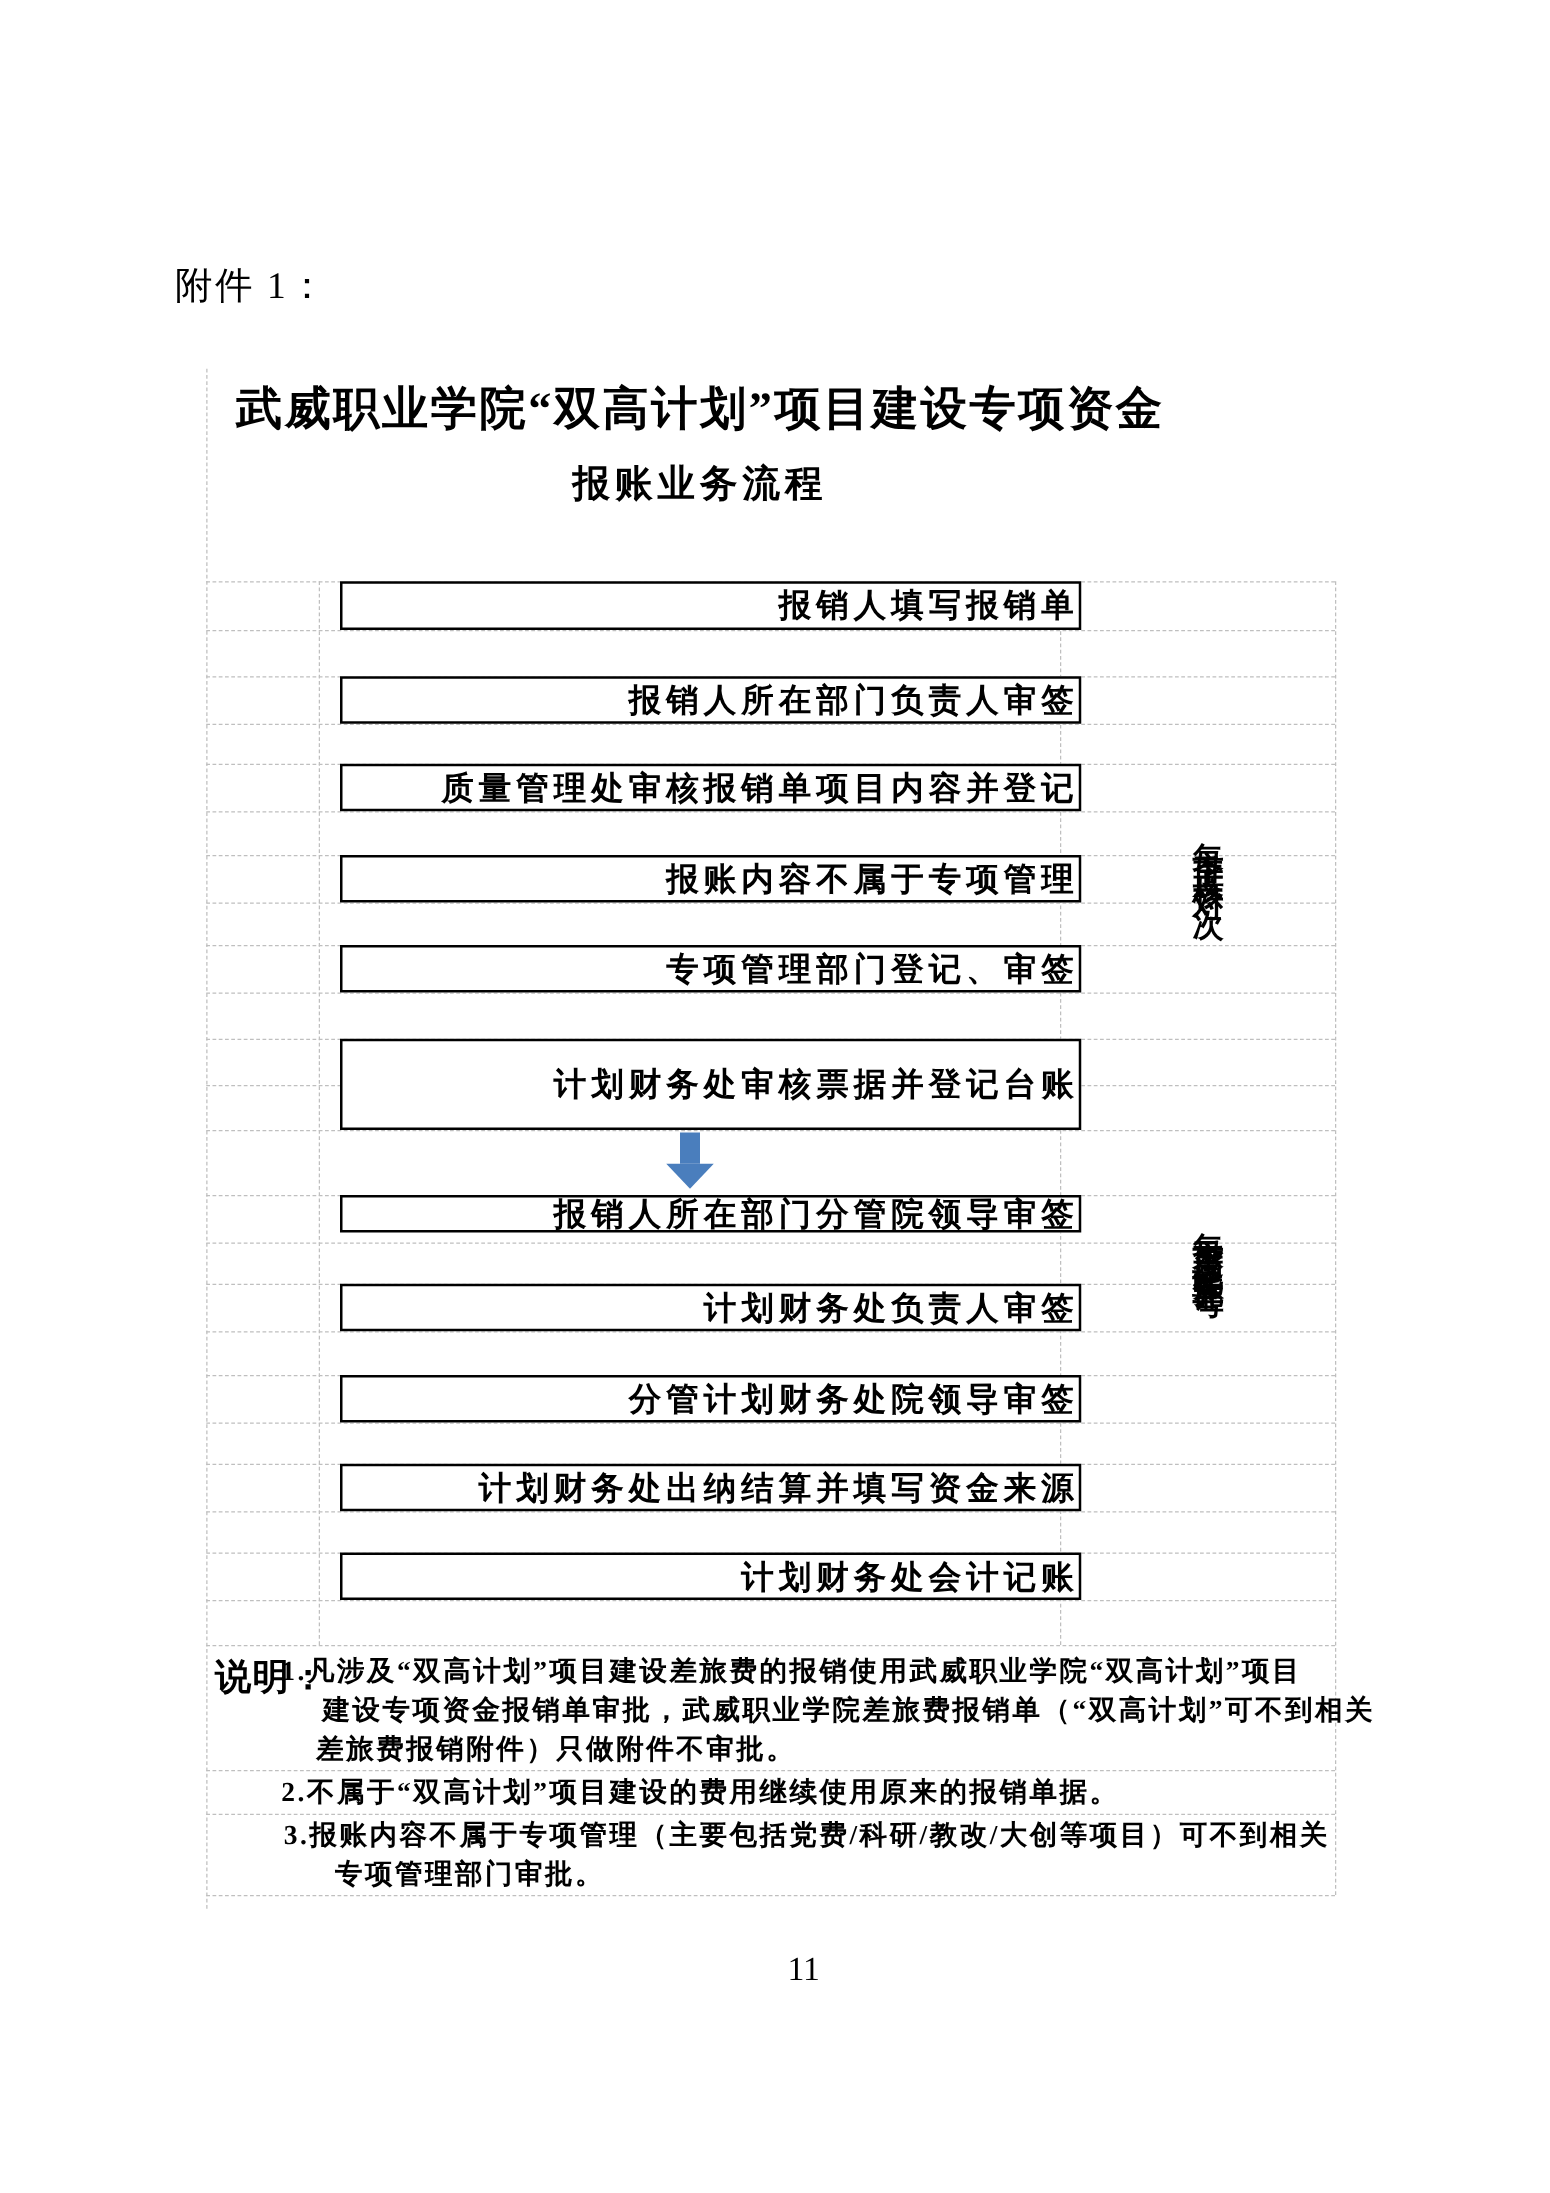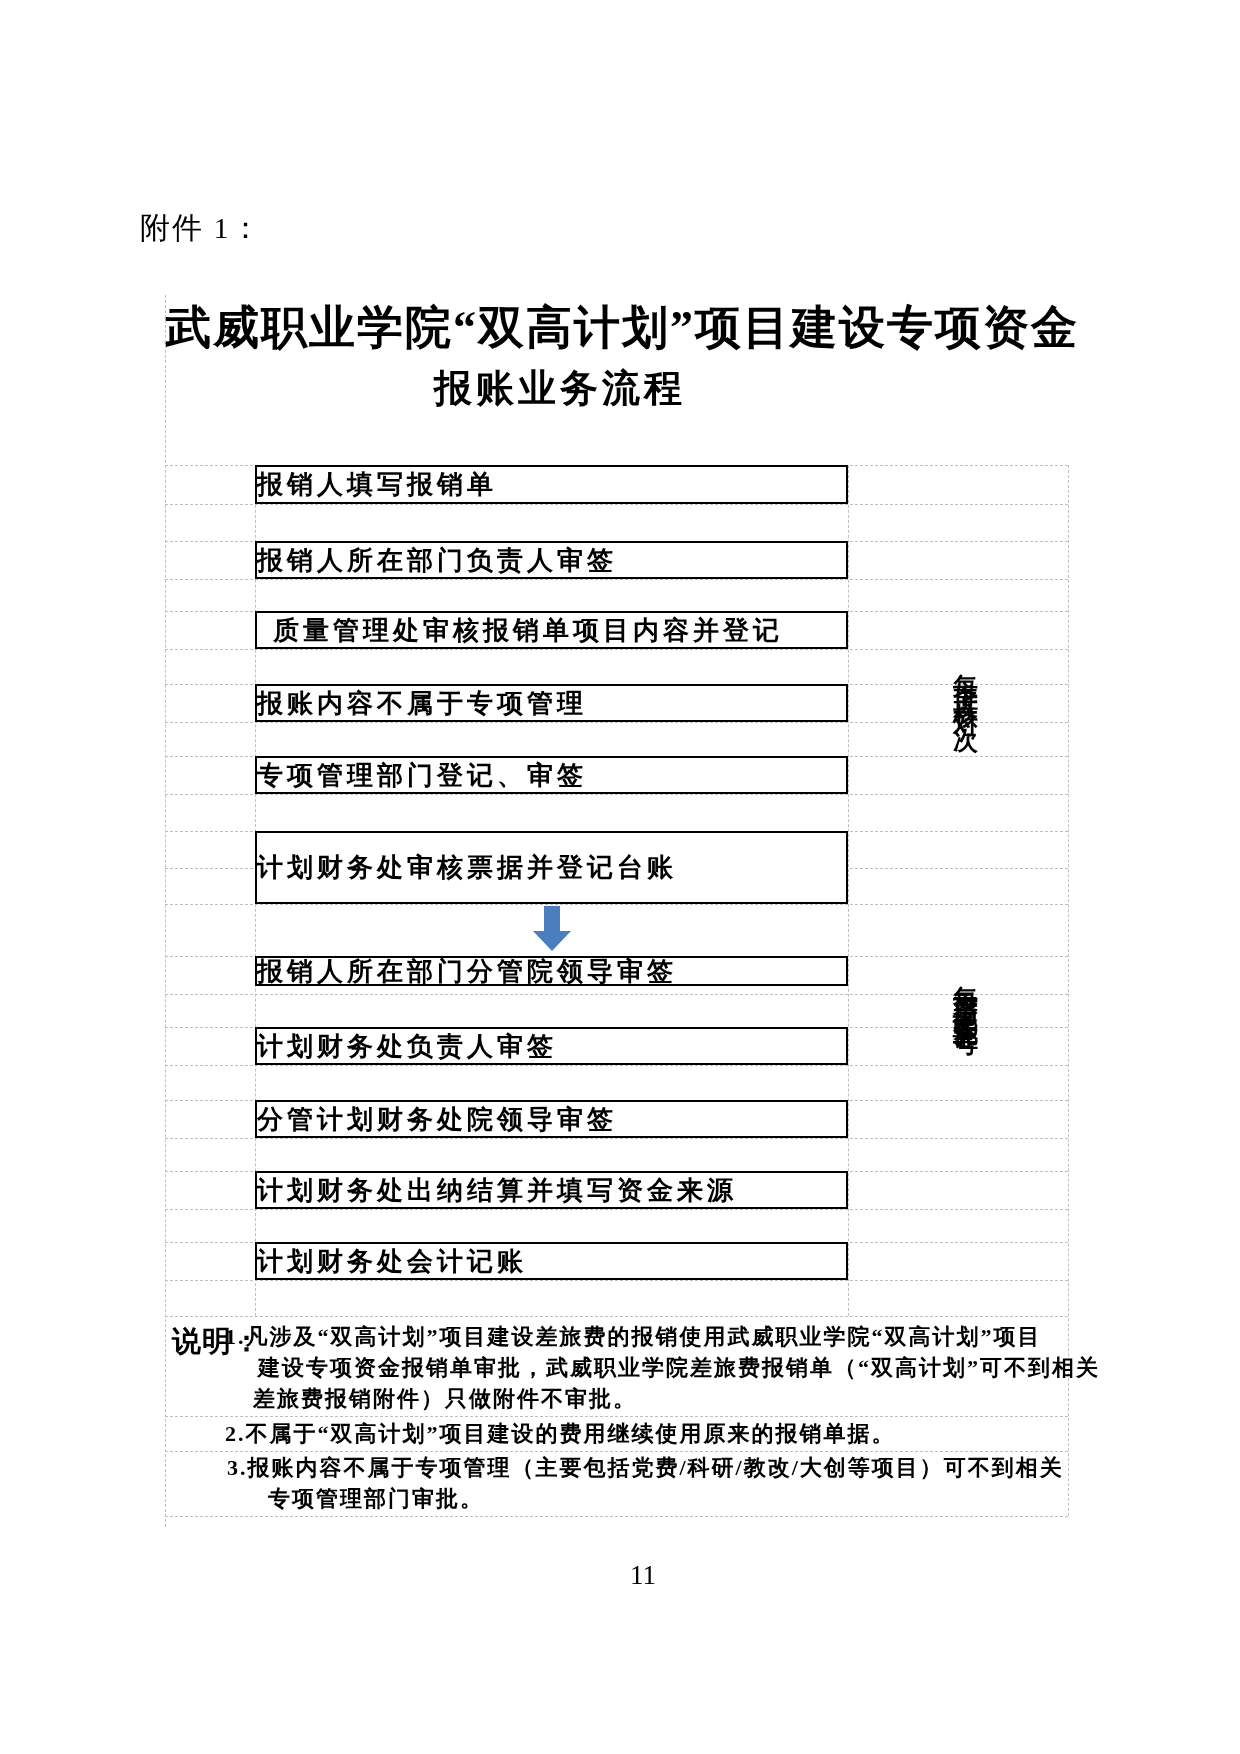--- a/index.html
+++ b/index.html
@@ -19,55 +19,55 @@
     letter-spacing:2px;
   }
   .doc-title{
     position:absolute;
     left:165px; top:300px;
     width:790px;
     text-align:center;
     font-weight:bold;
   }
   .doc-title .t-line1{
-    font-size:46px;
+    font-size:37px;
     line-height:56px;
     letter-spacing:2px;
     white-space:nowrap;
   }
   .doc-title .t-line2{
-    font-size:38px;
+    font-size:30px;
     line-height:56px;
     letter-spacing:4px;
     margin-top:4px;
   }
   .hline{
     position:absolute;
     left:165px;
     width:903px;
     height:0;
     border-top:1px dashed #bfbfbf;
     z-index:1;
   }
   .vline{
     position:absolute;
     width:0;
     border-left:1px dashed #bfbfbf;
     z-index:1;
   }
   .flow-box{
     position:absolute;
-    left:255px;
+    left:272px;
     width:593px;
     background:#ffffff;
     border:2px solid #000000;
     box-sizing:border-box;
     display:flex;
     align-items:center;
-    justify-content:flex-start;
+    justify-content:flex-end;
     z-index:2;
   }
   .flow-box span{
     font-size:26px;
     font-weight:bold;
     letter-spacing:4px;
     white-space:nowrap;
   }
   .flow-arrow{
     position:absolute;

